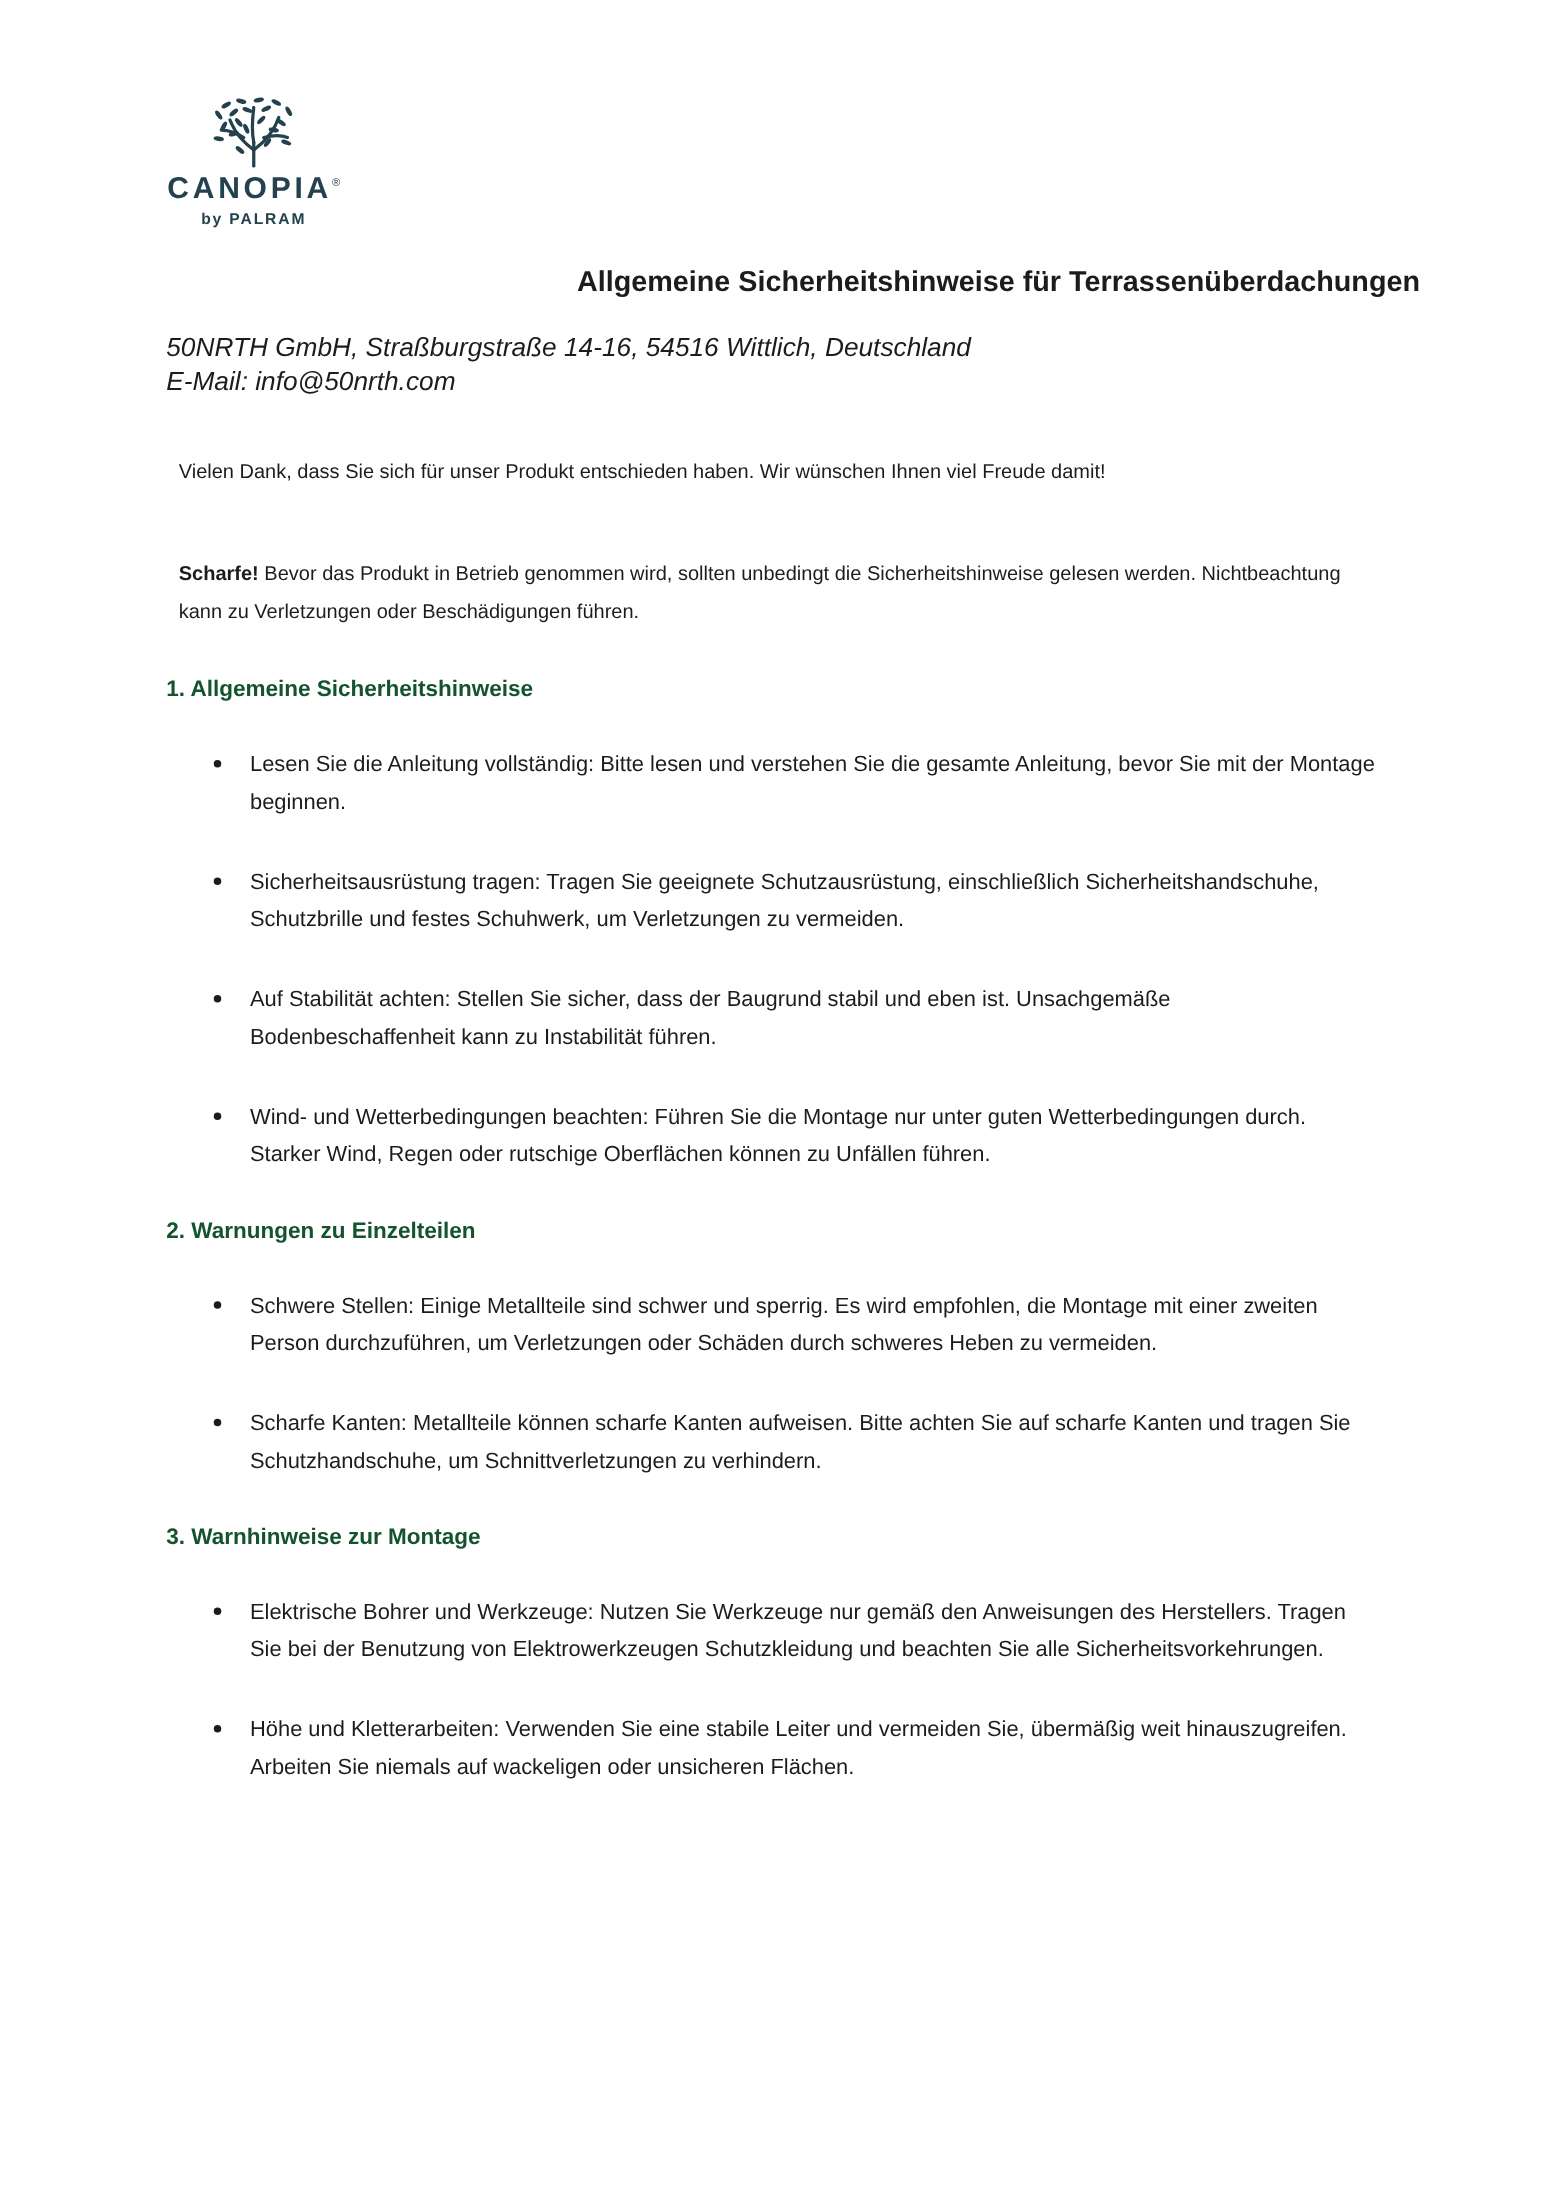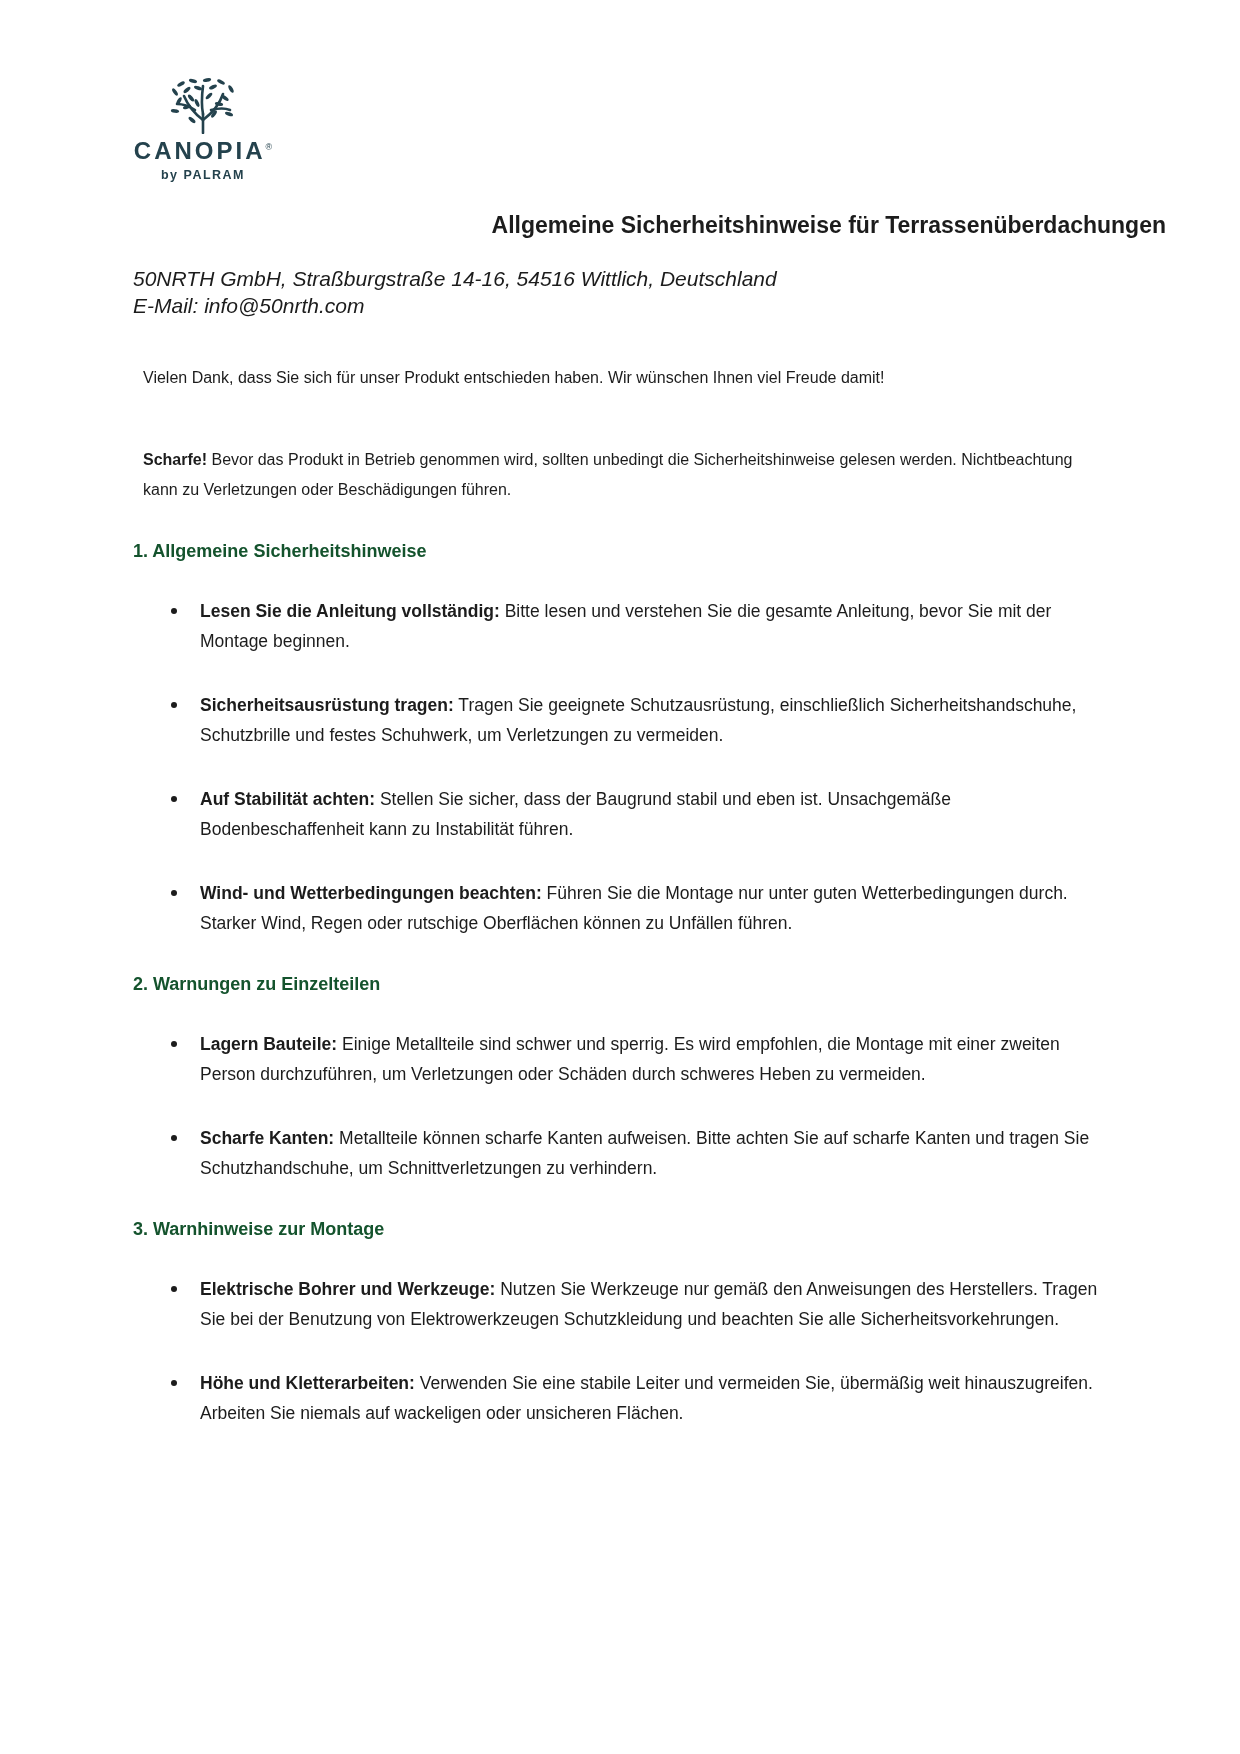--- a/index.html
+++ b/index.html
@@ -11,21 +11,21 @@
     width: 1240px;
     min-height: 1754px;
     font-family: "Liberation Sans", "DejaVu Sans", sans-serif;
     color: #1c1c1c;
     -webkit-font-smoothing: antialiased;
   }
   .page {
     box-sizing: border-box;
     width: 1240px;
     min-height: 1754px;
-    padding: 76px 74px 60px 133px;
+    padding: 76px 104px 60px 133px;
     background: #ffffff;
   }
 
   
   .logo-block {
     width: 140px;
     text-align: center;
     margin-bottom: 24px;
   }
   .logo-tree {
@@ -99,21 +99,21 @@
   ul.bullets li::before {
     content: "";
     position: absolute;
     left: 38px;
     top: 12px;
     width: 6px;
     height: 6px;
     border-radius: 50%;
     background: #1c1c1c;
   }
-  ul.bullets li b { font-weight: 700; }
+  ul.bullets li b { font-weight: 400; }
 </style>
 </head>
 <body>
 
 <div class="page">
 
   <header class="logo-block">
     <svg class="logo-tree" width="72" height="58" viewBox="0 0 72 58" aria-hidden="true">
       <g stroke="#24424d" fill="none" stroke-width="2.6" stroke-linecap="round">
         <path d="M36 57 L36 38"></path>
@@ -164,21 +164,21 @@
   <h2 class="section-heading">1. Allgemeine Sicherheitshinweise</h2>
   <ul class="bullets">
     <li><b>Lesen Sie die Anleitung vollständig:</b><span> Bitte lesen und verstehen Sie die gesamte Anleitung, bevor Sie mit der Montage beginnen.</span></li>
     <li><b>Sicherheitsausrüstung tragen:</b><span> Tragen Sie geeignete Schutzausrüstung, einschließlich Sicherheitshandschuhe, Schutzbrille und festes Schuhwerk, um Verletzungen zu vermeiden.</span></li>
     <li><b>Auf Stabilität achten:</b><span> Stellen Sie sicher, dass der Baugrund stabil und eben ist. Unsachgemäße Bodenbeschaffenheit kann zu Instabilität führen.</span></li>
     <li><b>Wind- und Wetterbedingungen beachten:</b><span> Führen Sie die Montage nur unter guten Wetterbedingungen durch. Starker Wind, Regen oder rutschige Oberflächen können zu Unfällen führen.</span></li>
   </ul>
 
   <h2 class="section-heading">2. Warnungen zu Einzelteilen</h2>
   <ul class="bullets">
-    <li><b>Lagern Bauteile:</b><span> Einige Metallteile sind schwer und sperrig. Es wird empfohlen, die Montage mit einer zweiten Person durchzuführen, um Verletzungen oder Schäden durch schweres Heben zu vermeiden.</span></li>
+    <li><b>Schwere Stellen:</b><span> Einige Metallteile sind schwer und sperrig. Es wird empfohlen, die Montage mit einer zweiten Person durchzuführen, um Verletzungen oder Schäden durch schweres Heben zu vermeiden.</span></li>
     <li><b>Scharfe Kanten:</b><span> Metallteile können scharfe Kanten aufweisen. Bitte achten Sie auf scharfe Kanten und tragen Sie Schutzhandschuhe, um Schnittverletzungen zu verhindern.</span></li>
   </ul>
 
   <h2 class="section-heading">3. Warnhinweise zur Montage</h2>
   <ul class="bullets">
     <li><b>Elektrische Bohrer und Werkzeuge:</b><span> Nutzen Sie Werkzeuge nur gemäß den Anweisungen des Herstellers. Tragen Sie bei der Benutzung von Elektrowerkzeugen Schutzkleidung und beachten Sie alle Sicherheitsvorkehrungen.</span></li>
     <li><b>Höhe und Kletterarbeiten:</b><span> Verwenden Sie eine stabile Leiter und vermeiden Sie, übermäßig weit hinauszugreifen. Arbeiten Sie niemals auf wackeligen oder unsicheren Flächen.</span></li>
   </ul>
 
 </div>

